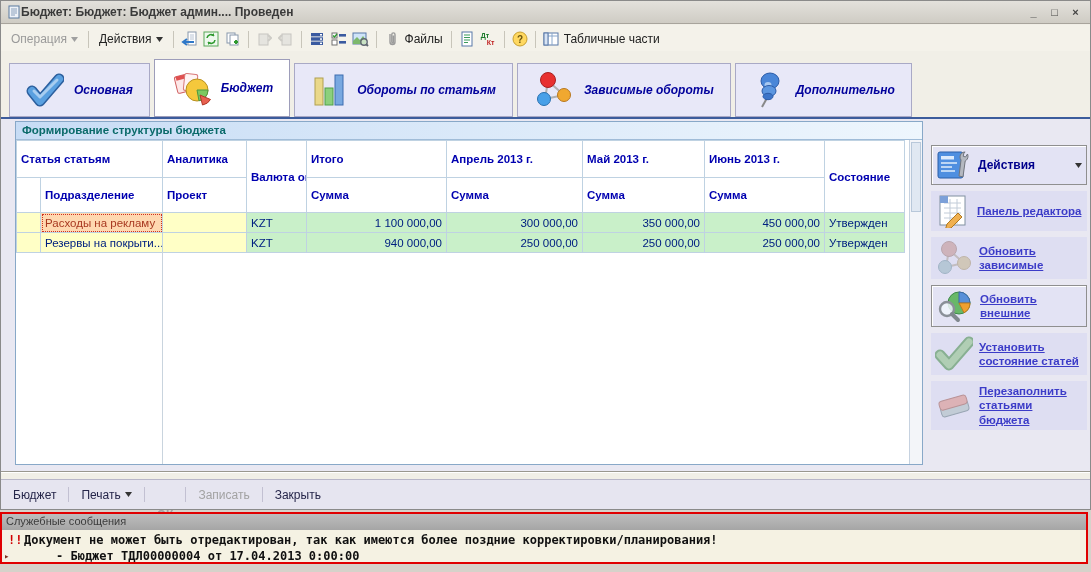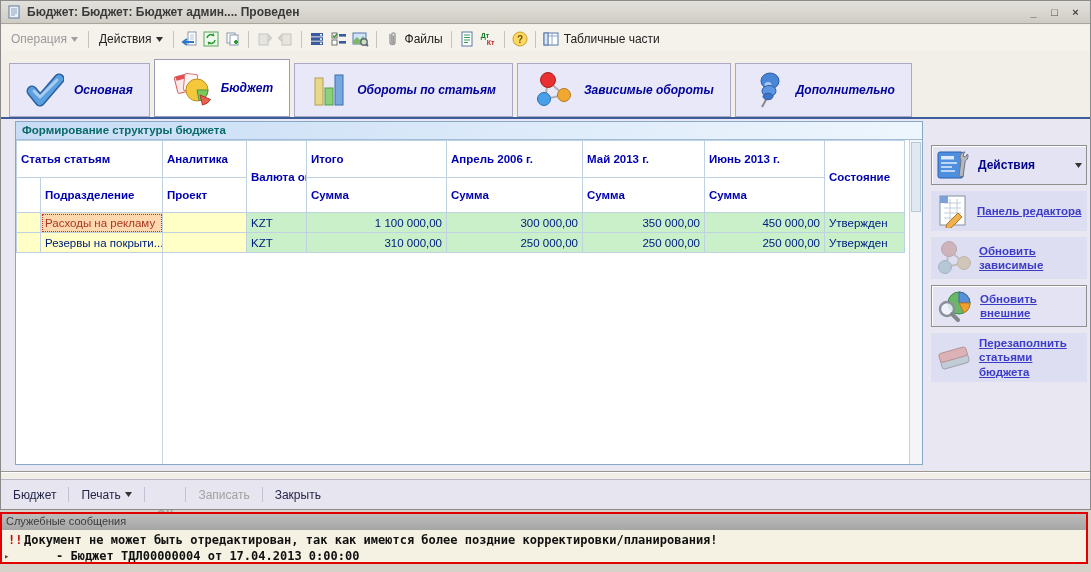--- a/index.html
+++ b/index.html
@@ -6,21 +6,21 @@
   html,body { width:1091px; height:572px; overflow:hidden;
               font-family:"Liberation Sans","DejaVu Sans",sans-serif; background:#d6d2ca; }
   .screen { position:relative; width:1091px; height:572px; }
 
   
   .window { position:absolute; left:0; top:0; width:1091px; height:510px;
             background:#f1efe7; border:1px solid #8a8a8a; }
 
   .titlebar { position:absolute; left:0; top:0; right:0; height:23px;
               background:linear-gradient(#e3e1dc,#cfccc4); border-bottom:1px solid #a8a49c;
-              display:flex; align-items:center; padding:0 6px; gap:6px; }
+              display:flex; align-items:center; padding:0 6px; gap:0; }
   .titlebar .title { font-size:12px; font-weight:bold; color:#3a3a3a; flex:1;
                      white-space:nowrap; overflow:hidden; }
   .win-controls { display:flex; gap:4px; }
   .wbtn { width:17px; height:15px; text-align:center; font-size:11px; line-height:14px;
           color:#444; font-weight:bold; cursor:default; }
 
   
   .toolbar { position:absolute; left:0; top:24px; right:0; height:26px; background:#f4f2ea;
              border-bottom:1px solid #cfccc0; display:flex; align-items:center; padding:14px 4px; }
   .tb-menu { font-size:12px; color:#222; padding:2px 6px; display:flex; align-items:center; gap:4px; }
@@ -331,21 +331,21 @@
               <col style="width:122px">
                 <col style="width:120px">
                 <col style="width:80px">
             </colgroup>
             <tbody>
                 <tr class="hrow1">
               <th colspan="2" class="gray">Статья статьям</th>
               <th class="ctr">Аналитика</th>
               <th rowspan="2" class="top">Валюта операции</th>
               <th class="ctr">Итого</th>
-              <th>Апрель 2006 г.</th>
+              <th>Апрель 2013 г.</th>
               <th>Май 2013 г.</th>
               <th>Июнь 2013 г.</th>
               <th rowspan="2" class="top">Состояние</th>
             </tr>
             <tr class="hrow2">
               <th></th>
               <th>Подразделение</th>
               <th>Проект</th>
               <th class="ctr">Сумма</th>
               <th>Сумма</th>
@@ -361,21 +361,21 @@
               <td class="grn num">300 000,00</td>
               <td class="grn num">350 000,00</td>
               <td class="grn num">450 000,00</td>
               <td class="grn">Утвержден</td>
             </tr>
             <tr class="drow">
               <td class="yel"></td>
               <td class="yel">Резервы на покрыти...</td>
               <td class="yel"></td>
               <td class="grn">KZT</td>
-              <td class="grn num">310 000,00</td>
+              <td class="grn num">940 000,00</td>
               <td class="grn num">250 000,00</td>
               <td class="grn num">250 000,00</td>
               <td class="grn num">250 000,00</td>
               <td class="grn">Утвержден</td>
             </tr>
           </tbody>
             </table>
           <div class="filler-line"></div>
           <div class="vscroll">
               <div class="vthumb"></div>
@@ -426,20 +426,29 @@
           <span class="sp-ico">
             <svg width="38" height="34" viewBox="0 0 38 34">
                 <circle cx="23" cy="14" r="11" fill="#68b868" stroke="#3c8848"></circle>
                 <path d="M23 14V3a11 11 0 0 1 11 11z" fill="#5890d8" stroke="#3c68a8"></path>
                 <path d="M23 14h11a11 11 0 0 1-6 9.8z" fill="#f0a030" stroke="#b87820"></path>
                 <circle cx="11" cy="20" r="7" fill="rgba(240,246,252,.85)" stroke="#8a9098" stroke-width="2.4"></circle>
                 <path d="M16 25l6 6" stroke="#80888e" stroke-width="4" stroke-linecap="round"></path>
               </svg>
           </span>
           <span class="sp-link">Обновить внешние</span>
+        </div>
+        <div class="sp-btn">
+          <span class="sp-ico">
+            <svg width="38" height="36" viewBox="0 0 38 36" opacity="0.85">
+                <path d="M5 19 L14 29 L34 6" stroke="#7aa882" stroke-width="11" fill="none" stroke-linecap="round" stroke-linejoin="round"></path>
+                <path d="M5 19 L14 29 L34 6" stroke="#a8ccaa" stroke-width="7" fill="none" stroke-linecap="round" stroke-linejoin="round"></path>
+              </svg>
+          </span>
+          <span class="sp-link">Установить состояние статей</span>
         </div>
         <div class="sp-btn">
           <span class="sp-ico">
             <svg width="38" height="32" viewBox="0 0 38 32" opacity="0.8">
                 <g transform="rotate(-16 19 16)">
                   <rect x="5" y="13" width="28" height="11" rx="3" fill="#bcc8d0" stroke="#8898a4"></rect>
                   <rect x="5" y="8" width="28" height="9" rx="3" fill="#dca8a8" stroke="#b08080"></rect>
                 </g>
               </svg>
           </span>

